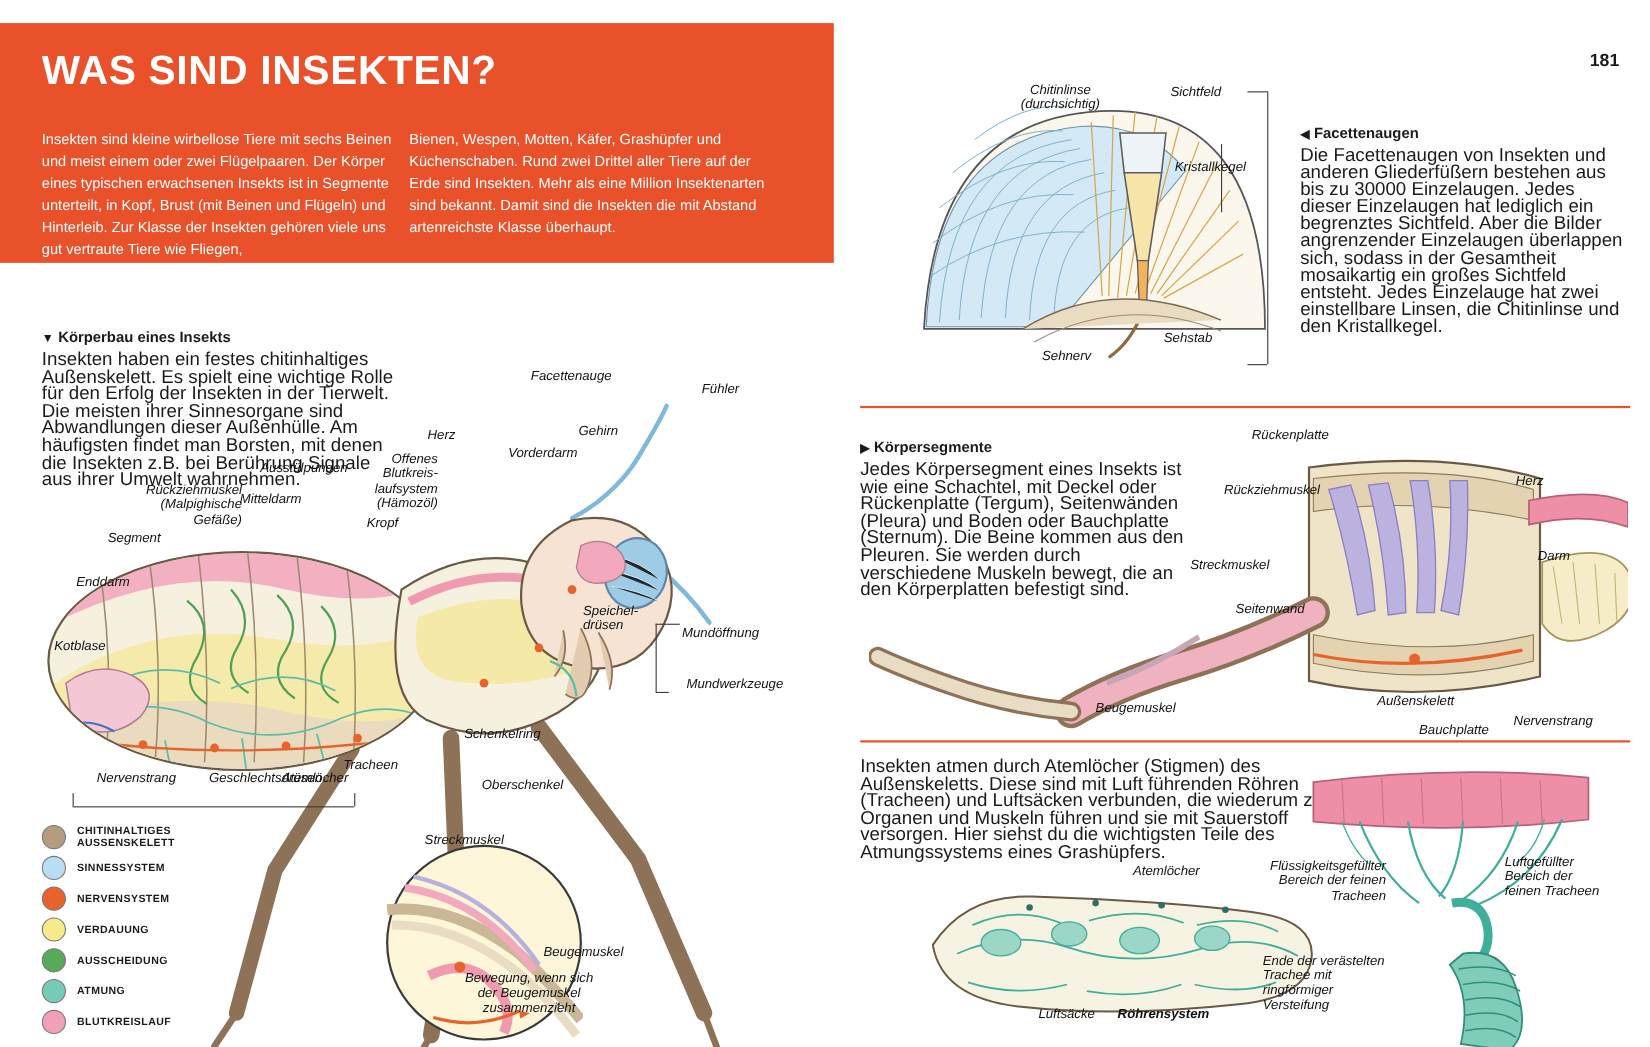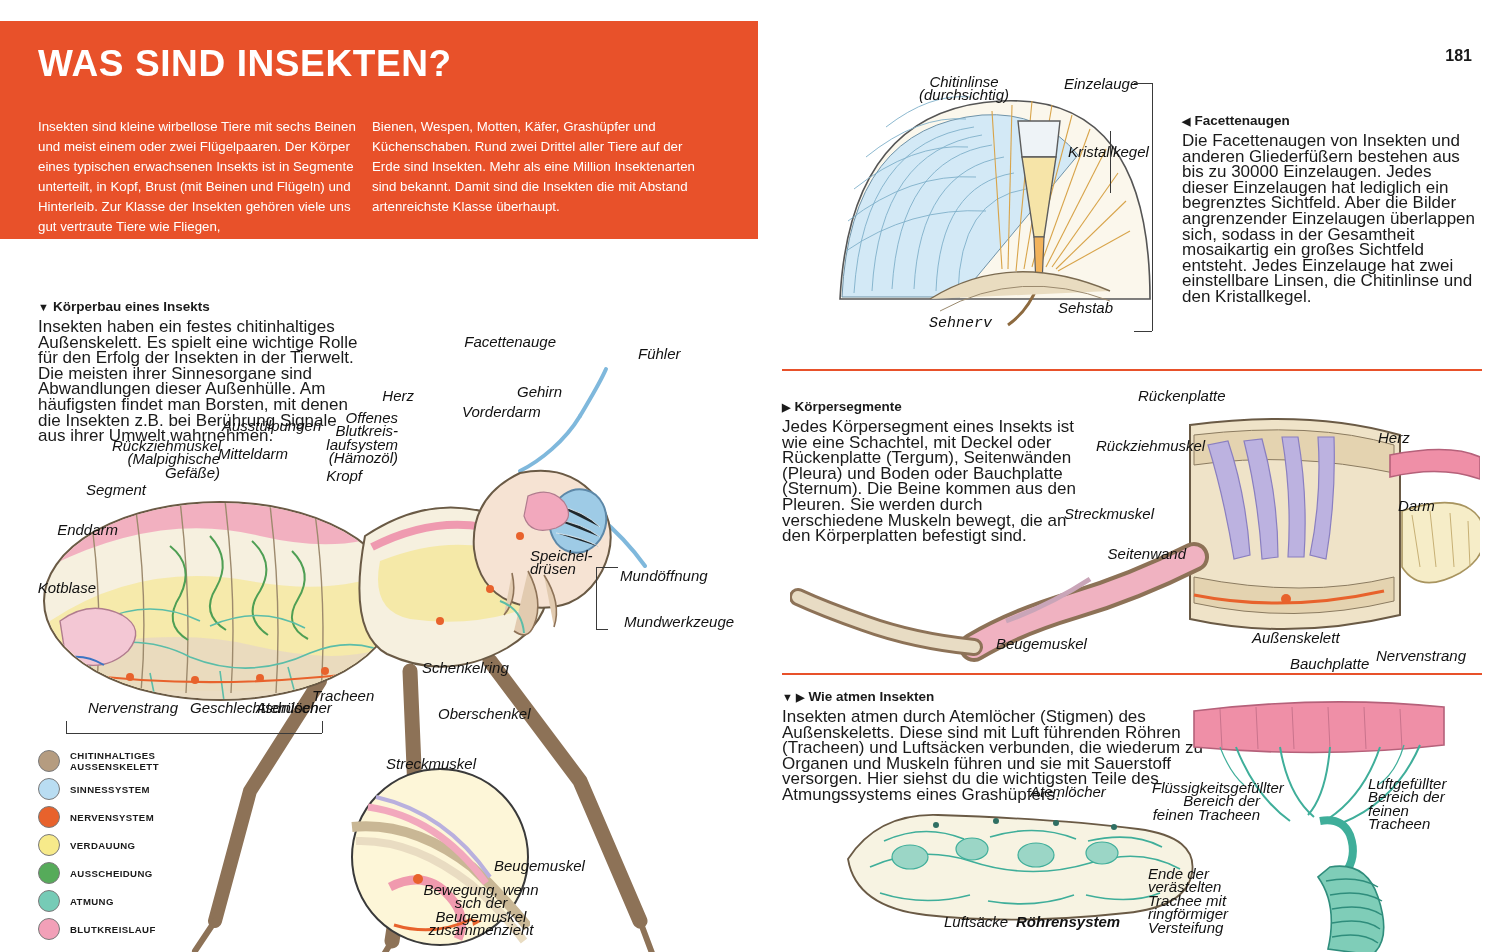--- a/index.html
+++ b/index.html
@@ -54,21 +54,21 @@
 
   
   .bodyplan{
     position:absolute; left:38px; top:278px; width:330px;
   }
 
   
   .lbl{
     position:absolute;
     font-style:italic;
-    font-size:15px;
+    font-size:12px;
     line-height:13.4px;
     color:#111;
     white-space:pre-line;
   }
   .lbl.r{ text-align:right; }
   .lbl.c{ text-align:center; }
 
   
   .ln{ position:absolute; background:#3a3a3a; }
   .ln.h{ height:1px; }
@@ -325,24 +325,24 @@
       <path d="M202 96 L 236 96 L 224 176 L 214 176 z" fill="#f6e4a8" stroke="#5c5c5c" stroke-width="1.4"></path>
       <path d="M214 176 L 224 176 L 222 224 L 216 224 z" fill="#f2b35c" stroke="#5c5c5c" stroke-width="1.2"></path>
 
       <path d="M218 224 q -10 26 -30 40" stroke="#8d6a3f" stroke-width="3" fill="none"></path>
 
       <path d="M110 238 q 80 -50 180 -8" fill="#e9dcc0" stroke="#7a6a50" stroke-width="1.4"></path>
       <path d="M120 250 q 80 -44 170 -10" fill="none" stroke="#9b8a6e" stroke-width="1"></path>
     </svg>
   </div>
   <div class="lbl c" style="left:912px; top:54px; width:104px;">Chitinlinse (durchsichtig)</div>
-  <div class="lbl" style="left:1064px; top:56px; width:92px;">Einzelauge</div>
+  <div class="lbl" style="left:1064px; top:56px; width:92px;">Sichtfeld</div>
   <div class="lbl" style="left:1068px; top:124px; width:92px;">Kristallkegel</div>
   <div class="lbl" style="left:1058px; top:280px; width:72px;">Sehstab</div>
-  <div class="lbl r" style="left:908px; top:296px; width:84px;font-family:Liberation Mono, monospace;">Sehnerv</div>
+  <div class="lbl r" style="left:908px; top:296px; width:84px;">Sehnerv</div>
   <div class="ln v" style="left:1152px; top:62px; height:248px;"></div>
   <div class="ln h" style="left:1134px; top:62px; width:18px;"></div>
   <div class="ln h" style="left:1134px; top:310px; width:18px;"></div>
   <div class="ln v" style="left:1110px; top:110px; height:62px;"></div>
 
   <div class="sec-eye">
     <div class="sec-head">
       <span class="tri">◀</span><span>Facettenaugen</span>
     </div>
     <div class="sec-body">Die Facettenaugen von Insekten und anderen Gliederfüßern bestehen aus bis zu 30000 Einzelaugen. Jedes dieser Einzelaugen hat lediglich ein begrenztes Sichtfeld. Aber die Bilder angrenzender Einzelaugen überlappen sich, sodass in der Gesamtheit mosaikartig ein großes Sichtfeld entsteht. Jedes Einzelauge hat zwei einstellbare Linsen, die Chitinlinse und den Kristallkegel.</div>
@@ -396,23 +396,20 @@
   <div class="lbl r" style="left:1096px; top:418px; width:104px;">Rückziehmuskel</div>
   <div class="lbl" style="left:1398px; top:478px; width:56px;">Darm</div>
   <div class="lbl r" style="left:1060px; top:486px; width:94px;">Streckmuskel</div>
   <div class="lbl r" style="left:1098px; top:526px; width:88px;">Seitenwand</div>
   <div class="lbl" style="left:996px; top:616px; width:92px;">Beugemuskel</div>
   <div class="lbl" style="left:1252px; top:610px; width:86px;">Außenskelett</div>
   <div class="lbl" style="left:1290px; top:636px; width:88px;">Bauchplatte</div>
   <div class="lbl" style="left:1376px; top:628px; width:96px;">Nervenstrang</div>
 
   <div class="sec-bre">
-    <div class="sec-head">
-      <span class="tri">▼ ▶</span><span>Wie atmen Insekten</span>
-    </div>
     <div class="sec-body">Insekten atmen durch Atemlöcher (Stigmen) des Außenskeletts. Diese sind mit Luft führenden Röhren (Tracheen) und Luftsäcken verbunden, die wiederum zu Organen und Muskeln führen und sie mit Sauerstoff versorgen. Hier siehst du die wichtigsten Teile des Atmungssystems eines Grashüpfers.</div>
   </div>
 
   <div class="ill" style="left:840px; top:776px; width:360px; height:150px;">
     <svg width="360" height="150" viewBox="0 0 360 150">
       <path d="M8 62 q 30 -46 90 -44 q 120 4 200 14 q 60 8 54 44 q -6 34 -66 40 q -110 12 -200 2 q -70 -8 -78 -56 z" fill="#f7f3e2" stroke="#6a5a45" stroke-width="1.8"></path>
       <g stroke="#3fae9a" stroke-width="1.6" fill="none">
         <path d="M30 70 q 50 -22 100 -6 q 60 20 120 2 q 50 -16 90 6"></path>
         <path d="M44 44 q 40 -18 80 -2 M150 40 q 46 -14 86 2 M248 44 q 44 -10 74 6"></path>
         <path d="M40 96 q 44 14 90 2 M148 104 q 46 8 86 -6 M246 98 q 44 10 74 -2"></path>

